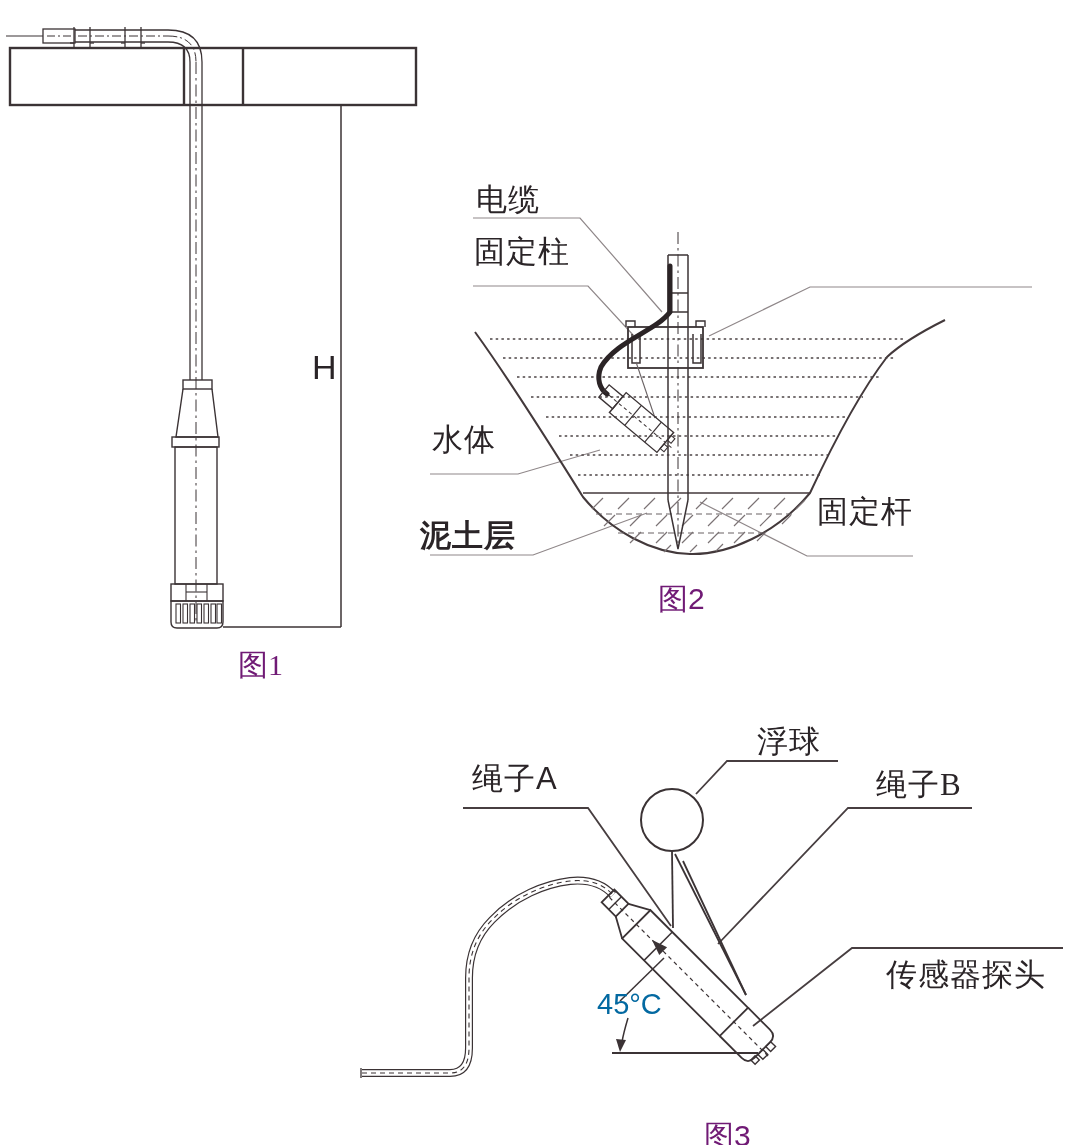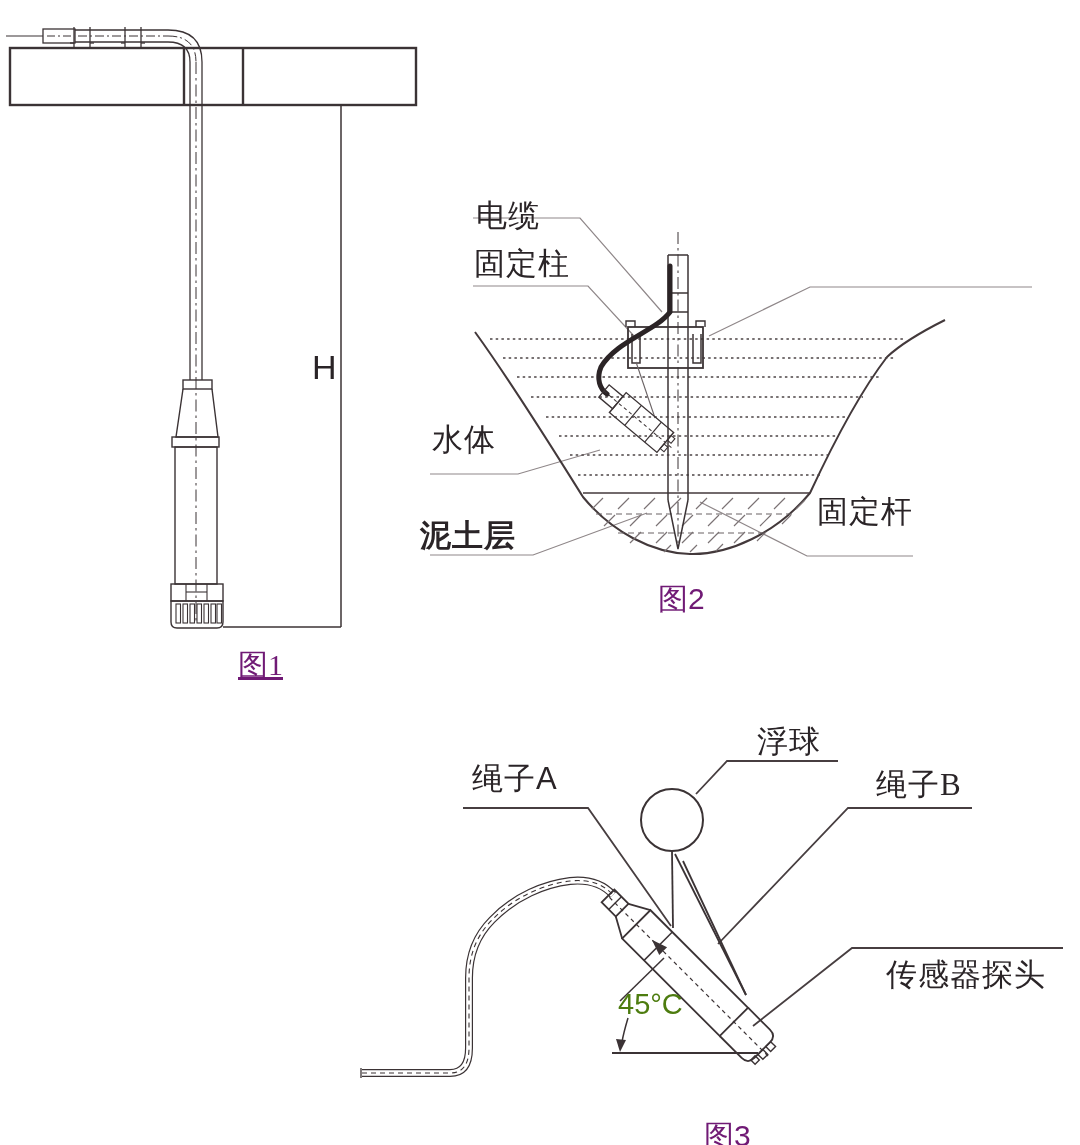--- a/index.html
+++ b/index.html
@@ -3,23 +3,23 @@
 <meta charset="utf-8">
 <style>
   html,body{margin:0;padding:0;background:#ffffff;}
   .page{position:relative;width:1080px;height:1145px;background:#ffffff;overflow:hidden;
         font-family:"Liberation Sans",sans-serif;}
   .page svg{position:absolute;left:0;top:0;display:block;}
   .lbl{position:absolute;color:#2a2427;font-size:31px;line-height:1.05;letter-spacing:1px;
        white-space:nowrap;font-family:"Liberation Sans",sans-serif;}
   .cap{position:absolute;color:#701a75;font-size:30px;line-height:1.05;white-space:nowrap;
        font-family:"Liberation Sans",sans-serif;}
-  .cap-serif{font-family:"Liberation Serif",serif;text-decoration:underline;}
+  .cap-serif{font-family:"Liberation Serif",serif;}
   .dim{position:absolute;color:#2a2427;font-size:34px;line-height:1;white-space:nowrap;}
-  .angle{position:absolute;color:#4d7c0f;font-size:29px;line-height:1;white-space:nowrap;margin-left:21px;}
+  .angle{position:absolute;color:#0369a1;font-size:29px;line-height:1;white-space:nowrap;}
 </style>
 </head>
 <body>
 
 <div class="page">
 
 <svg width="1080" height="1145" viewBox="0 0 1080 1145">
 
   <g stroke="#3b3335" fill="none">
 
@@ -191,22 +191,22 @@
       <path d="M 628,1018 C 625,1028 623,1036 622,1042"></path>
       <polygon points="620,1052 616,1039 626,1040" fill="#3b3335" stroke="none"></polygon>
       <line x1="620" y1="1001" x2="664" y2="958"></line>
     </g>
   </g>
 </svg>
 
   <div class="dim" style="left:312px;top:350px;">H</div>
   <div class="cap cap-serif" style="left:238px;top:649px;">图1</div>
 
-  <div class="lbl" style="left:476px;top:200px;">电缆</div>
-  <div class="lbl" style="left:474px;top:248px;font-family:Liberation Serif, serif;">固定柱</div>
+  <div class="lbl" style="left:476px;top:184px;">电缆</div>
+  <div class="lbl" style="left:474px;top:236px;font-family:Liberation Serif, serif;">固定柱</div>
   <div class="lbl" style="left:432px;top:424px;">水体</div>
   <div class="lbl" style="left:420px;top:520px;font-weight:bold;">泥土层</div>
   <div class="lbl" style="left:817px;top:496px;">固定杆</div>
   <div class="cap" style="left:658px;top:583px;">图2</div>
 
   <div class="lbl" style="left:472px;top:763px;">绳子A</div>
   <div class="lbl" style="left:757px;top:726px;">浮球</div>
   <div class="lbl" style="left:876px;top:769px;font-family:Liberation Serif, serif;">绳子B</div>
   <div class="lbl" style="left:886px;top:948px;margin-top:11px;">传感器探头</div>
   <div class="angle" style="left:597px;top:990px;">45°C</div>

